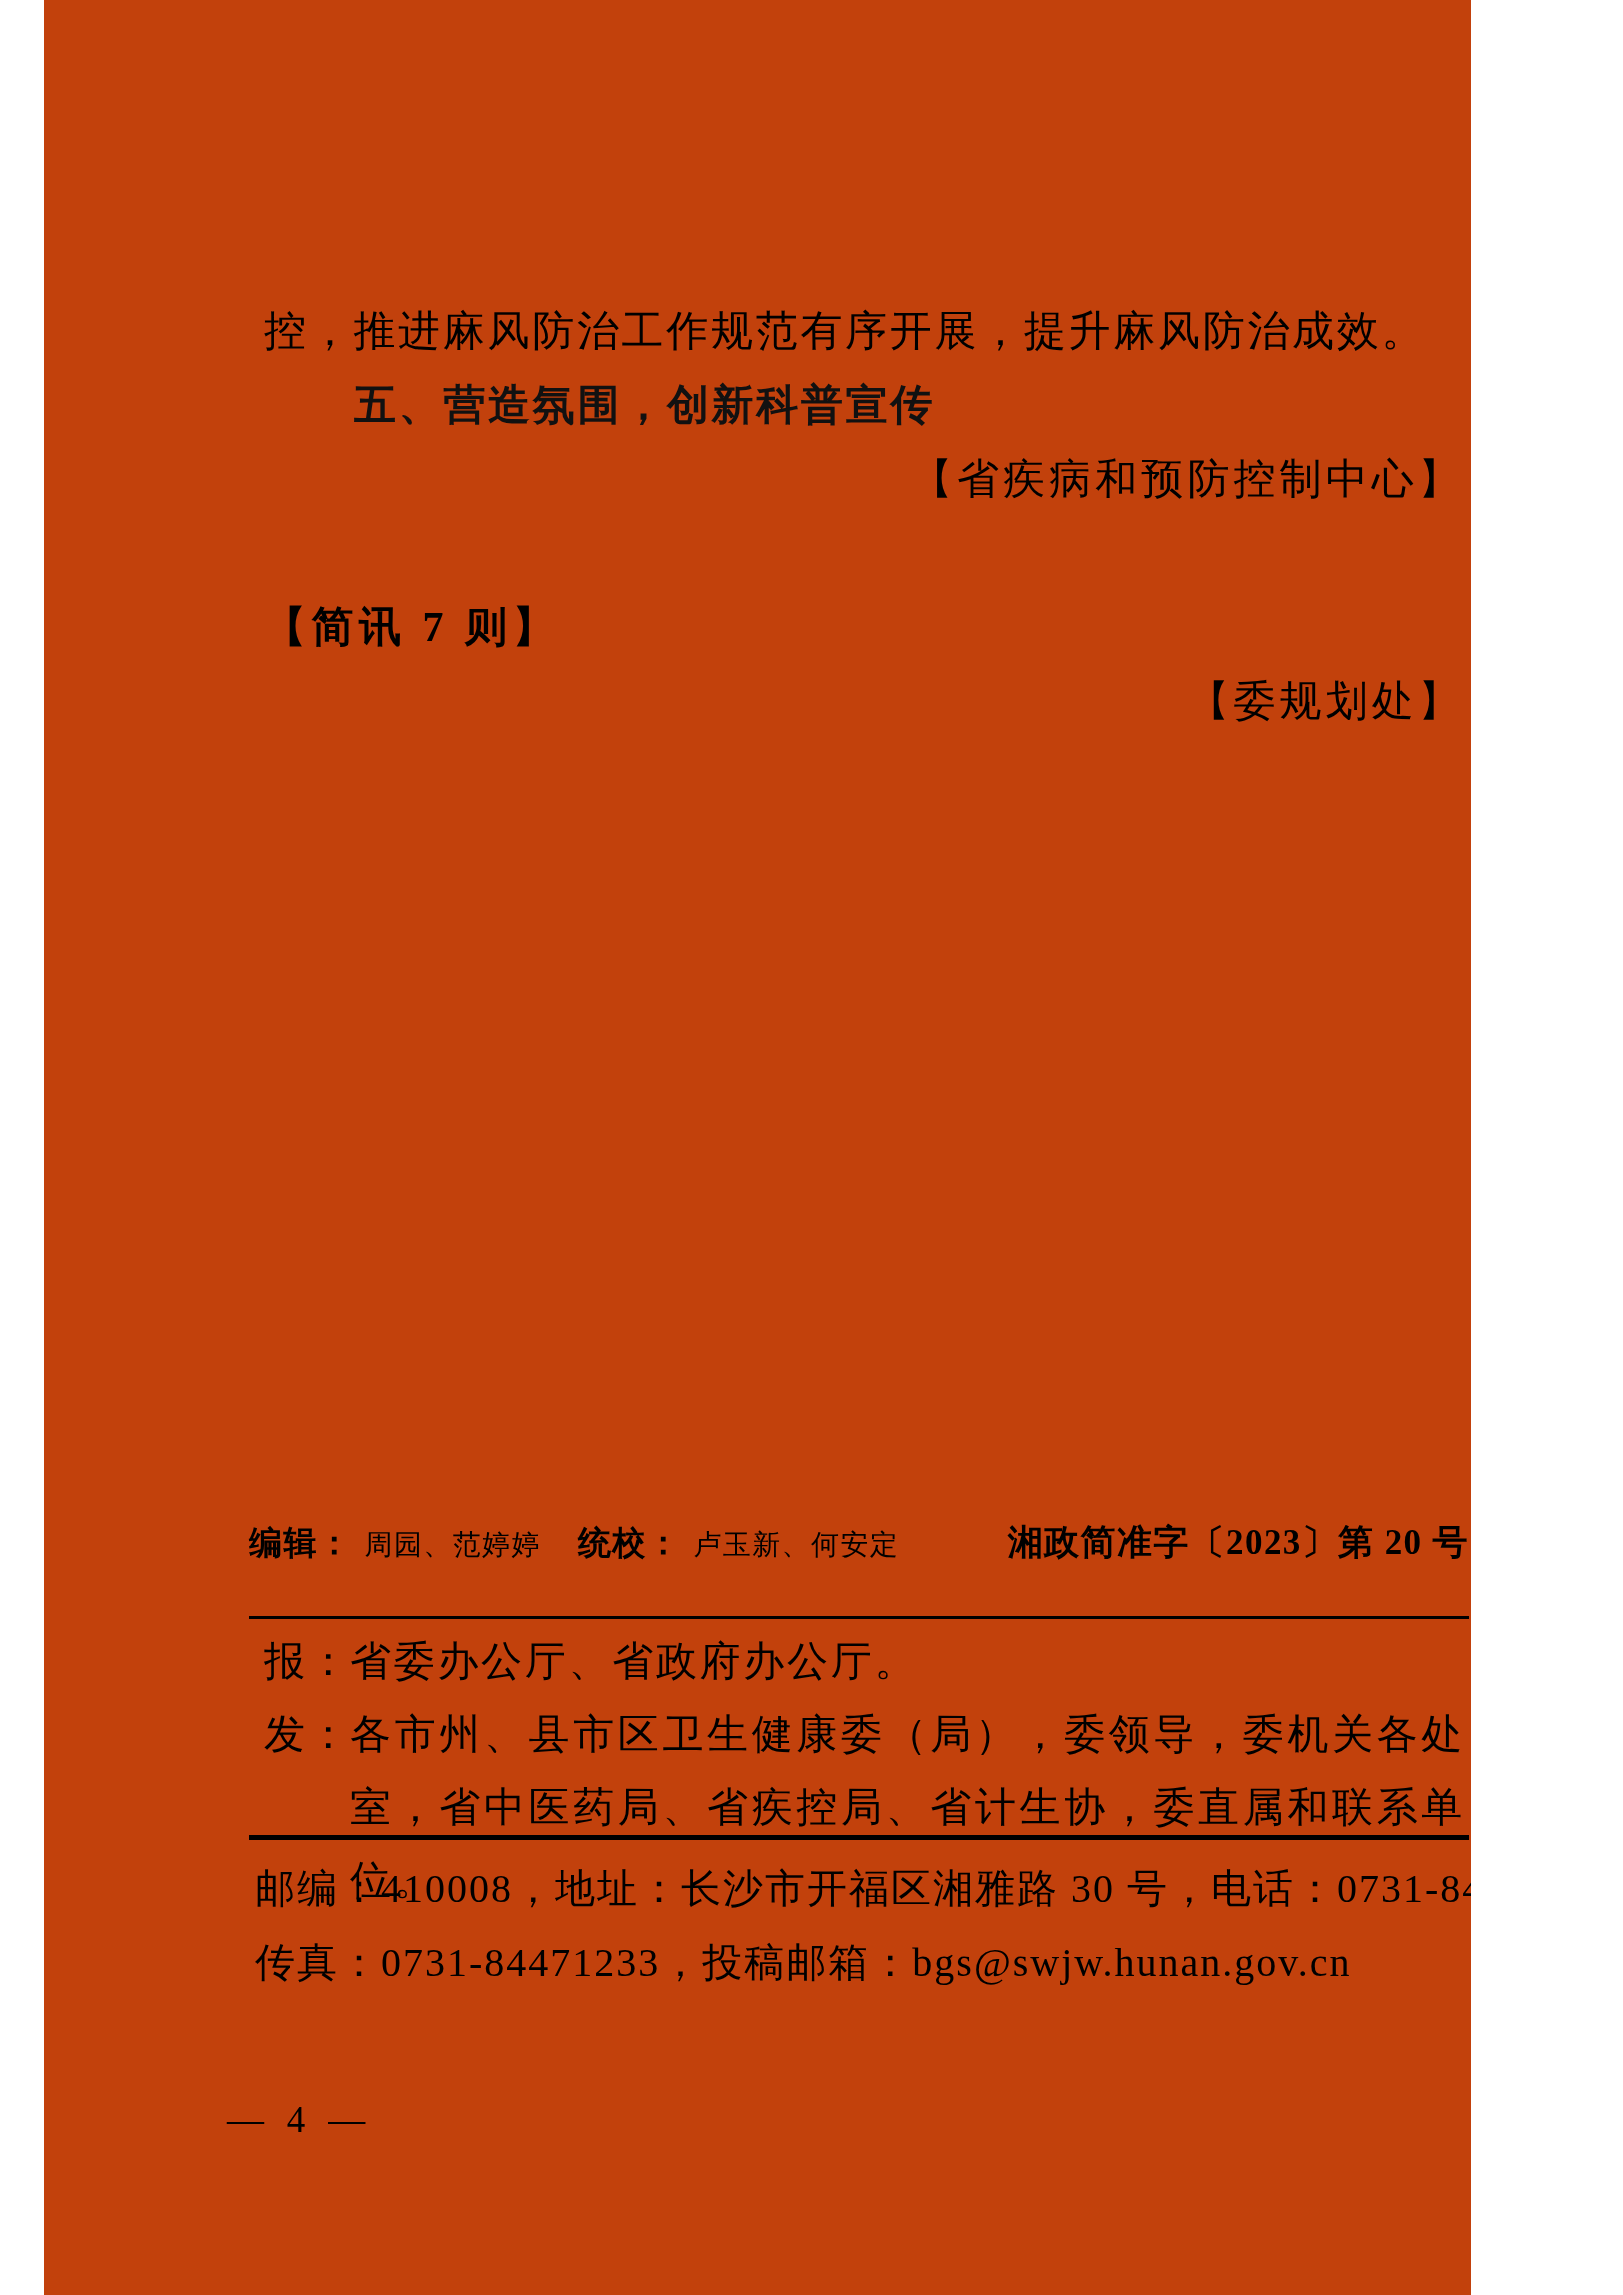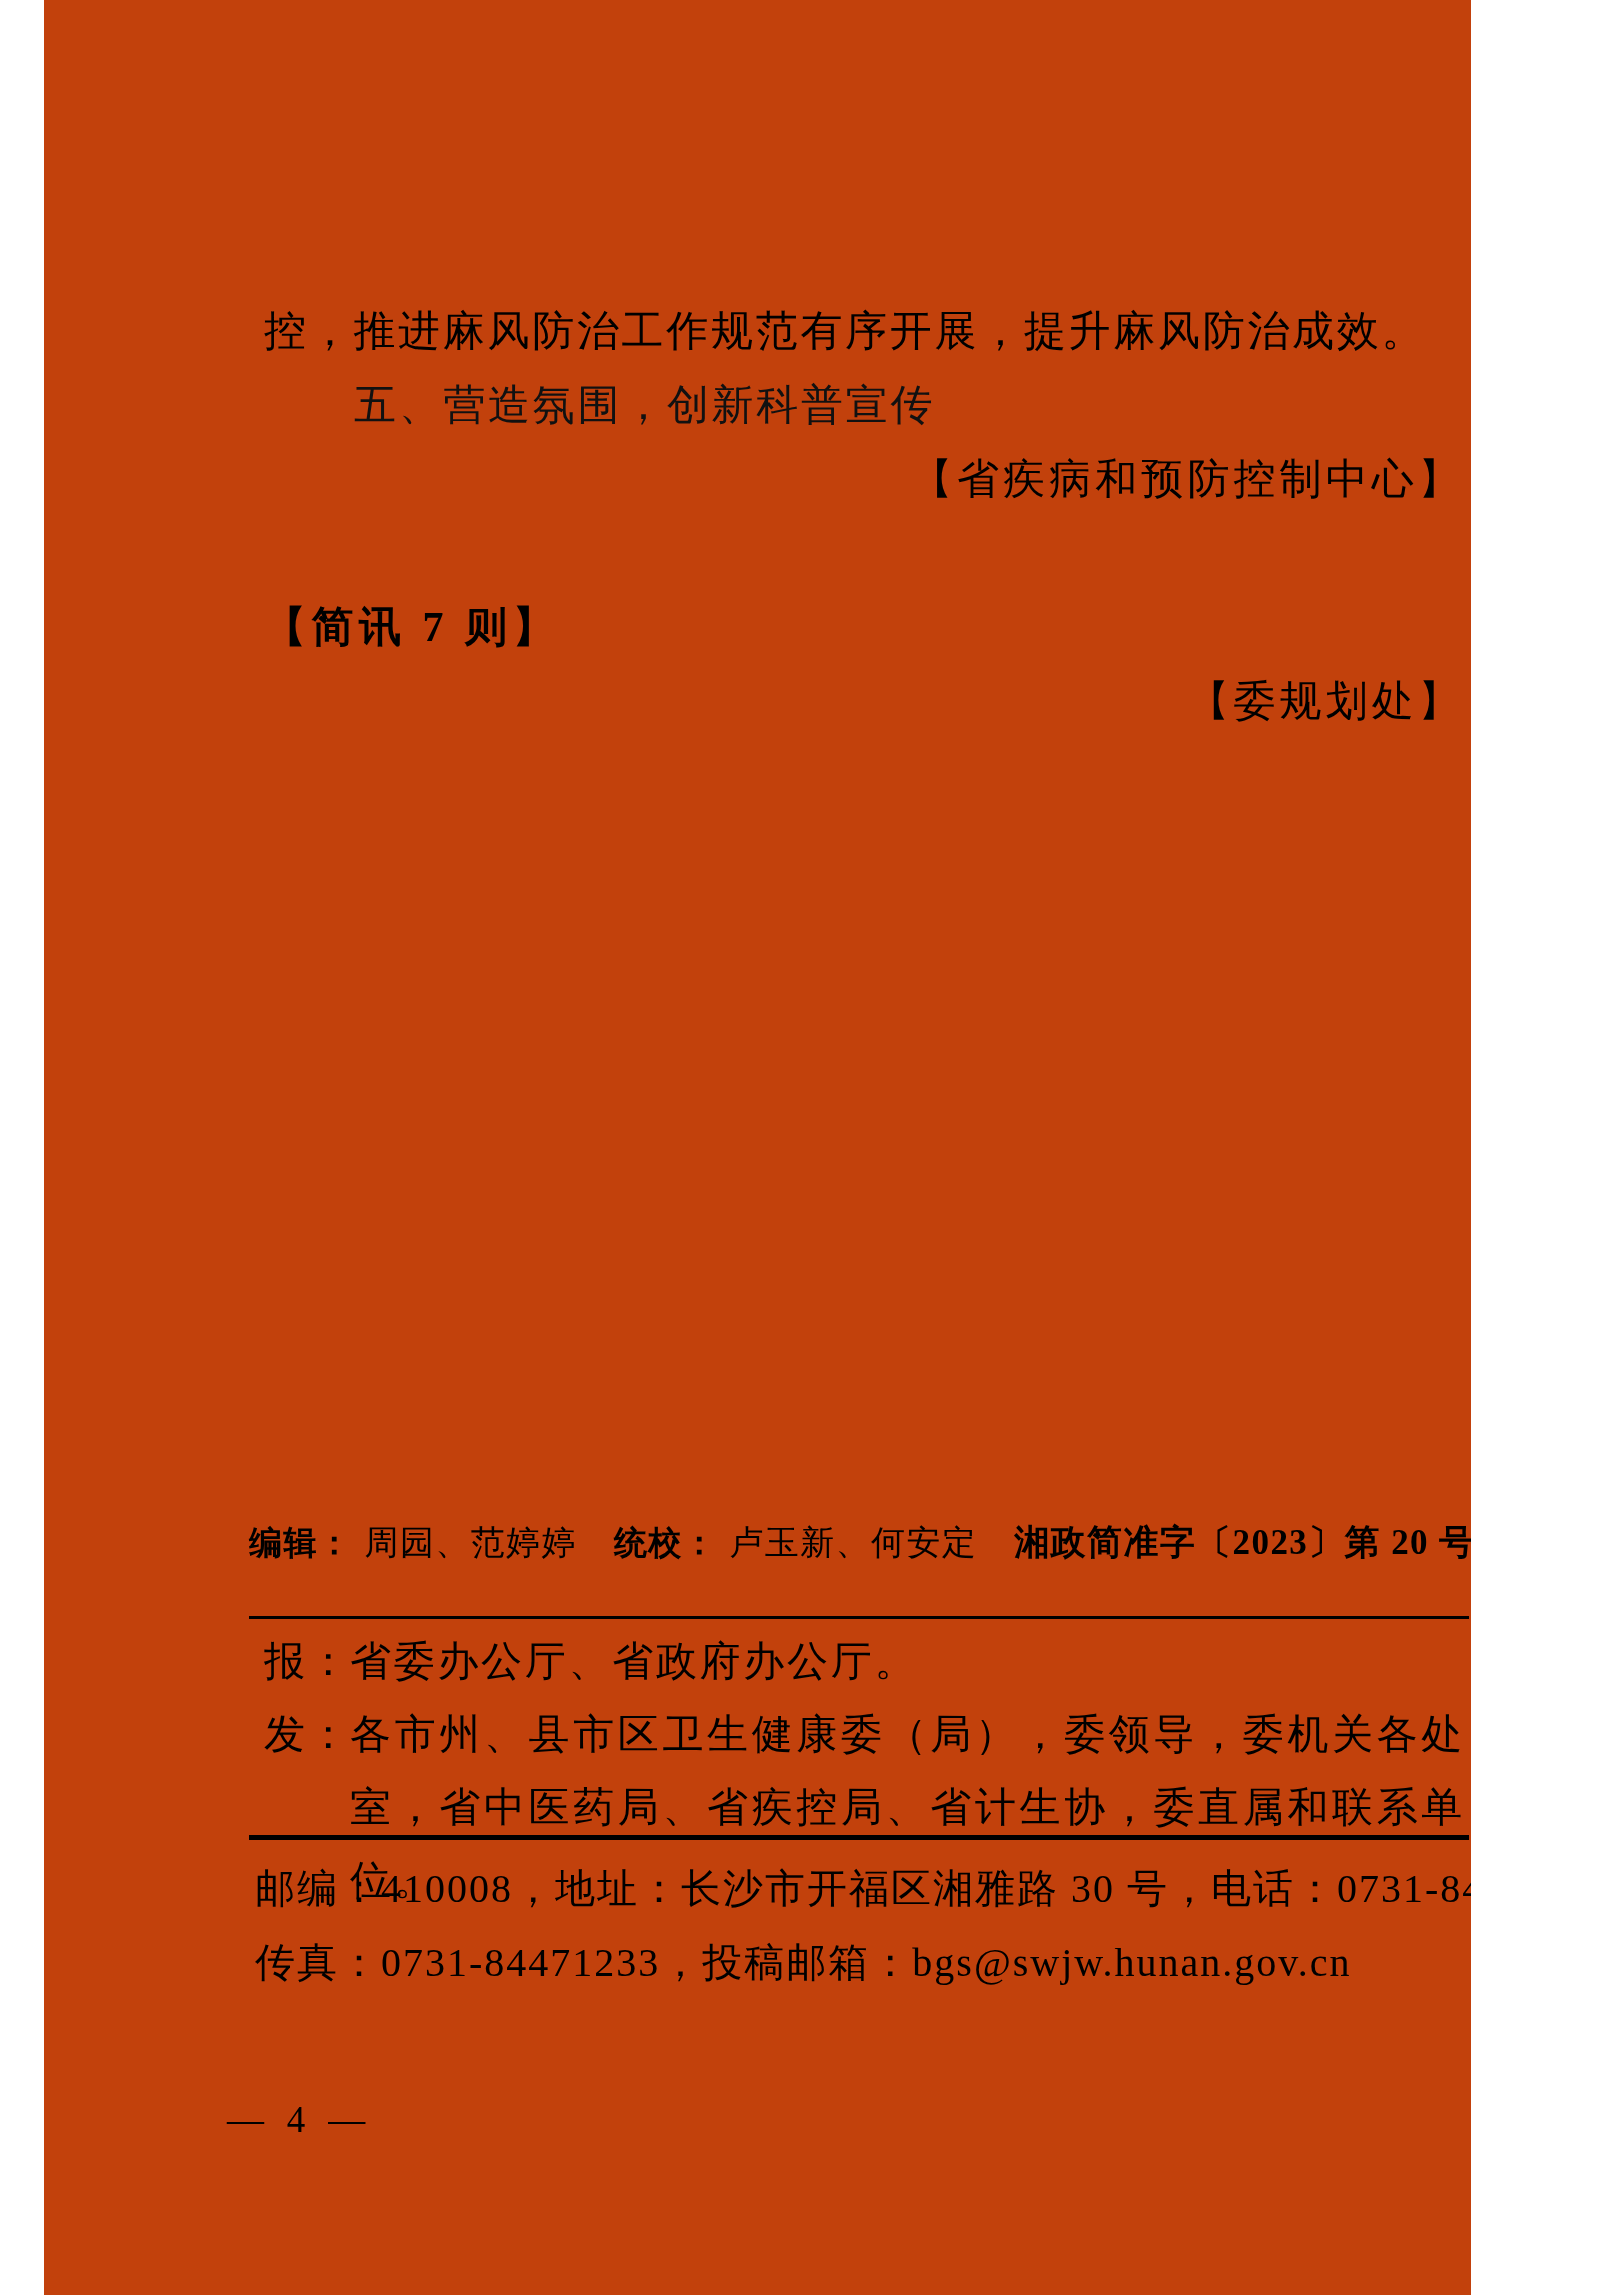--- a/index.html
+++ b/index.html
@@ -29,21 +29,21 @@
     letter-spacing: 2.7px;
     text-align: justify;
   }
   .main-text p, .main-text h2 { margin: 0; padding: 0; }
 
   .para { font-weight: 400; }
   .para.indent { text-indent: 90px; }
 
   .heading {
     font-family: "Liberation Sans", "DejaVu Sans", sans-serif;
-    font-weight: 400;
+    font-weight: 700;
     font-size: 42px;
     line-height: 74px;
     letter-spacing: 2.7px;
     text-indent: 90px;
     text-align: left;
     color: #111111;
   }
 
   .sig {
     text-align: right;
@@ -71,21 +71,21 @@
     line-height: 57px;
     white-space: nowrap;
   }
   .editor-row .lab {
     font-family: "Liberation Sans", "DejaVu Sans", sans-serif;
     font-weight: 700;
     letter-spacing: 1.4px;
     margin-right: 12.3px;
   }
   .editor-row .names {
-    font-size: 34px;
+    font-size: 28px;
     letter-spacing: 1.4px;
     margin-right: 37px;
   }
   .editor-row .docnum {
     margin-left: auto;
     font-weight: 700;
     font-size: 35px;
     letter-spacing: 1.4px;
   }
 

